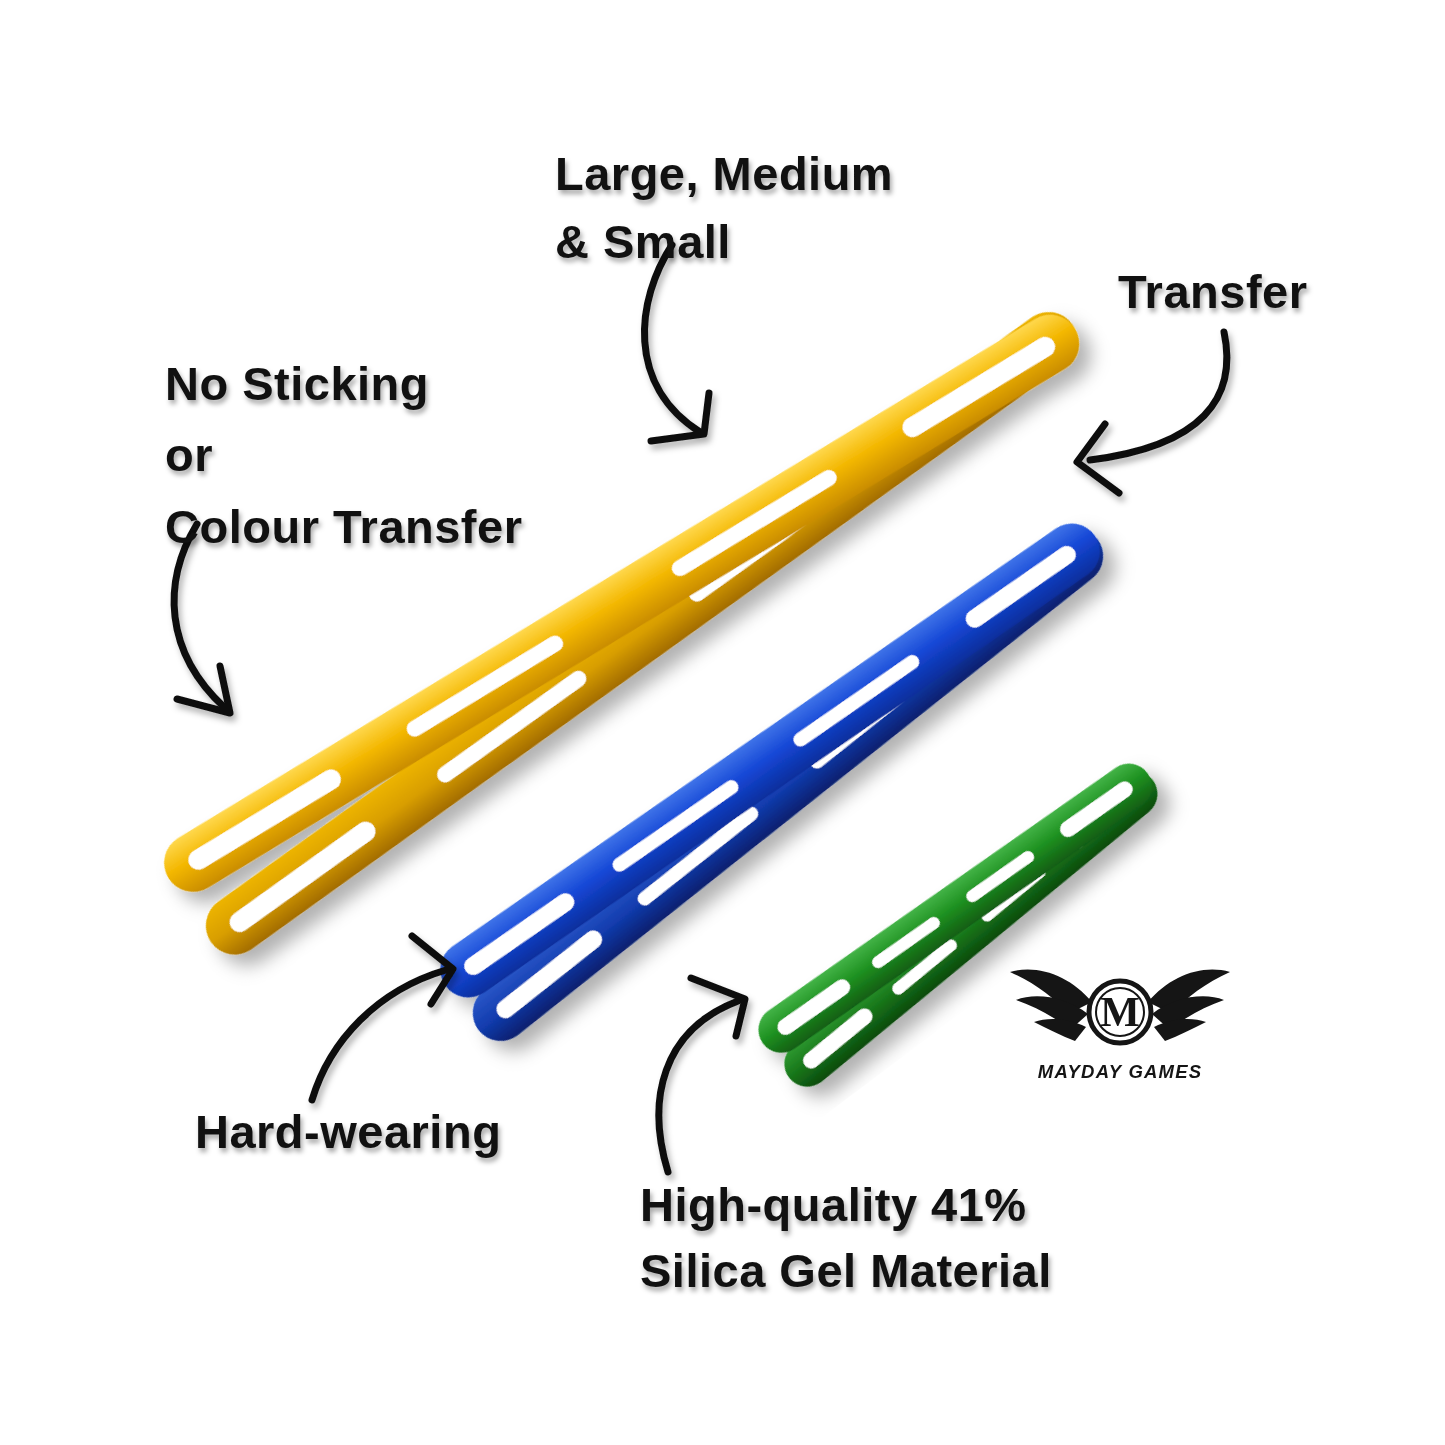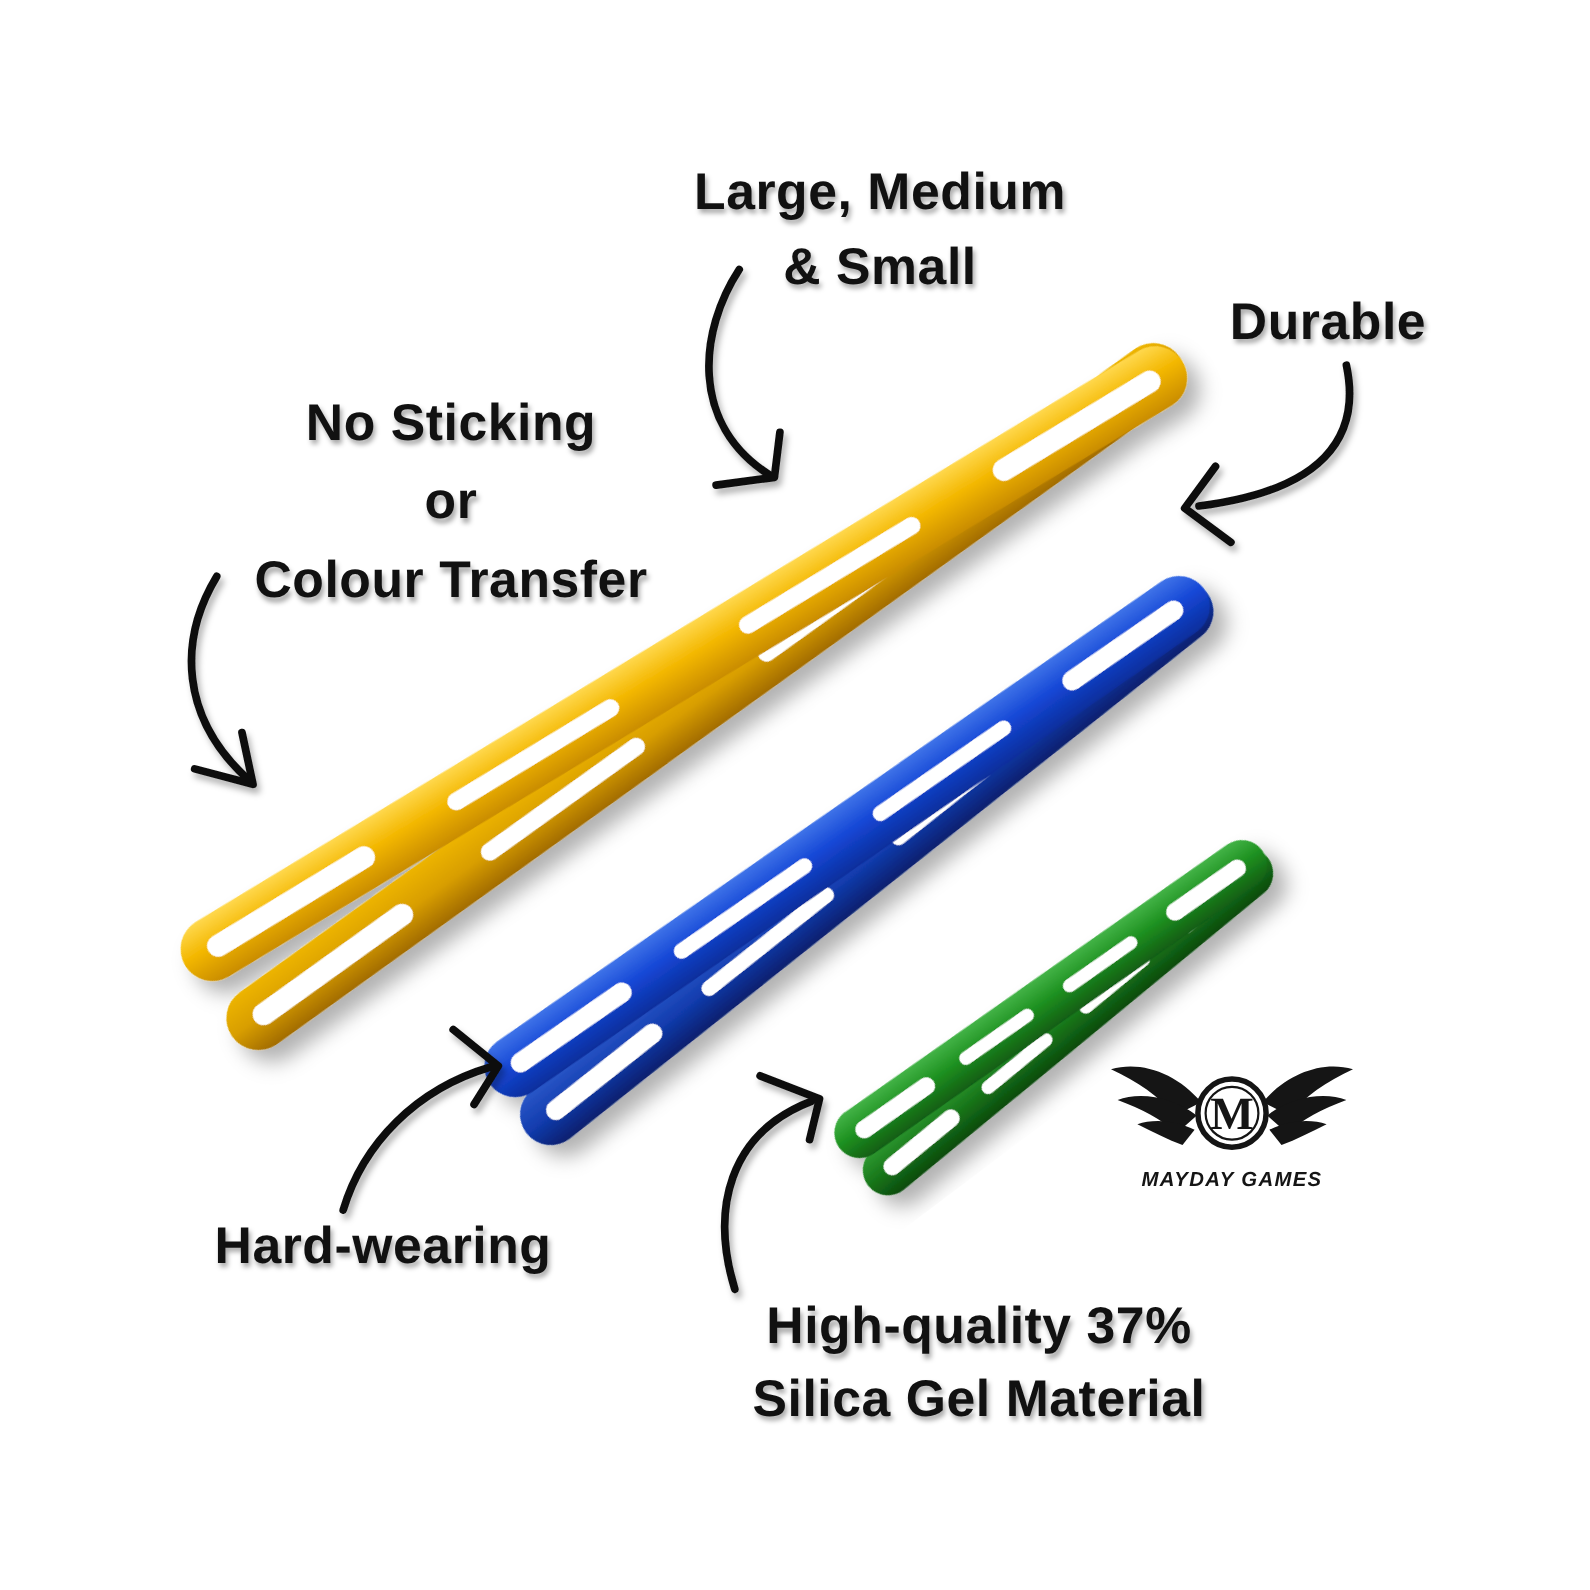--- a/index.html
+++ b/index.html
@@ -19,21 +19,21 @@
   .label {
     position: absolute;
     color: #111111;
     font-weight: 700;
     font-size: 47px;
     line-height: 1.45;
     white-space: pre-line;
     text-shadow: 2px 4px 5px rgba(0,0,0,0.35);
     letter-spacing: 0.5px;
   }
-  .label.center { text-align: center; }
+  .label.center { }
   #label-sizes        { left: 555px;  top: 140px;  width: 490px; }
   #label-durable      { left: 1118px; top: 258px; }
   #label-no-sticking  { left: 165px;  top: 348px;  width: 490px; line-height: 1.52; }
   #label-hard-wearing { left: 195px;  top: 1098px; }
   #label-material     { left: 640px;  top: 1172px; width: 500px; line-height: 1.40; }
 </style>
 </head>
 <body>
 
 <div id="stage">
@@ -173,24 +173,24 @@
       <circle r="31" fill="#ffffff" stroke="#151515" stroke-width="5"></circle>
       <circle r="24" fill="none" stroke="#151515" stroke-width="2"></circle>
       <text y="14" text-anchor="middle" fill="#151515" font-family="Liberation Serif, serif" font-size="42" font-weight="bold">M</text>
       <text y="66" text-anchor="middle" fill="#151515" font-family="Liberation Sans, sans-serif" font-size="18.5" font-weight="bold" font-style="italic" letter-spacing="1.2">MAYDAY GAMES</text>
     </g>
   </svg>
 
   <div id="label-sizes" class="label center">Large, Medium
 &amp; Small</div>
 
-  <div id="label-durable" class="label">Durable</div>
+  <div id="label-durable" class="label">Transfer</div>
 
   <div id="label-hard-wearing" class="label">Hard-wearing</div>
 
   <div id="label-no-sticking" class="label center">No Sticking
 or
 Colour Transfer</div>
 
-  <div id="label-material" class="label center">High-quality 37%
+  <div id="label-material" class="label center">High-quality 41%
 Silica Gel Material</div>
 
 </div>
 
 </body></html>

